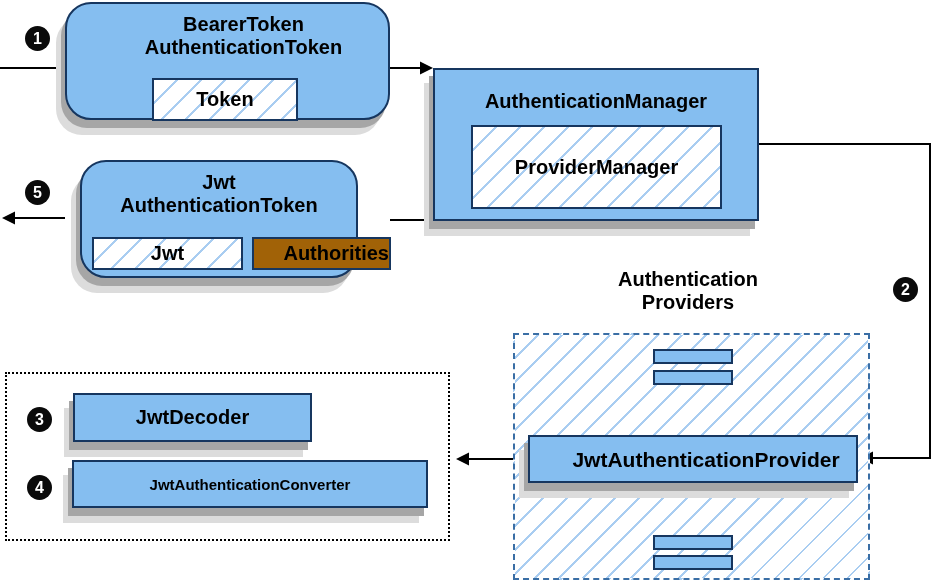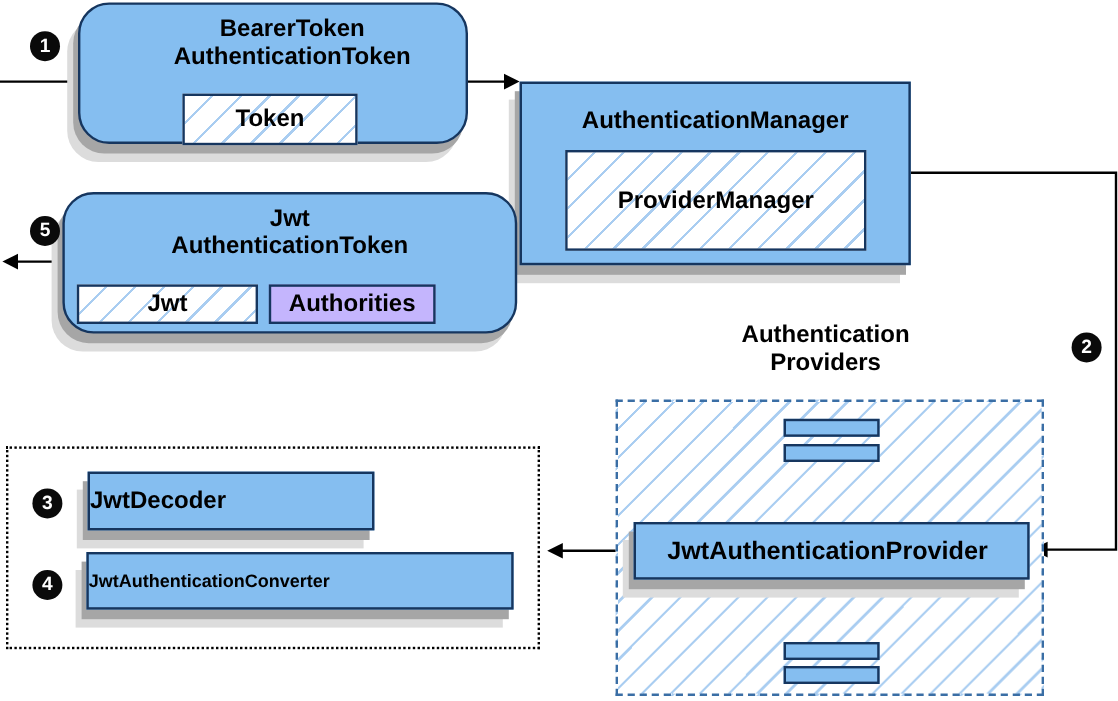--- a/index.html
+++ b/index.html
@@ -39,21 +39,21 @@
     box-sizing: border-box;
     border: 2px solid #16365f;
     display: flex;
     align-items: center;
     justify-content: center;
     font-size: 20px;
   }
   .flex-center {
     display: flex;
     align-items: center;
-    justify-content: flex-start;
+    justify-content: center;
   }
   .bar {
     position: absolute;
     box-sizing: border-box;
     width: 80px;
     height: 15px;
     background: #85bef0;
     border: 2px solid #16365f;
   }
   .step-circle {
@@ -144,29 +144,29 @@
     </div>
   </div>
 
   <div class="box-blue" style="left:433px; top:68px; width:326px; height:153px;">
     <div class="box-title" style="margin-top:20px;">AuthenticationManager</div>
     <div class="inner-white hatch" style="left:36px; top:55px; width:251px; height:84px;">
       <span>ProviderManager</span>
     </div>
   </div>
 
-  <div class="box-blue rounded" style="left:52px; top:160px; width:379px; height:118px;">
+  <div class="box-blue rounded" style="left:80px; top:160px; width:278px; height:118px;">
     <div class="box-title" style="margin-top:9px;">
       <div>Jwt</div>
       <div>AuthenticationToken</div>
     </div>
     <div class="inner-white hatch" style="left:10px; top:75px; width:151px; height:33px;">
       <span>Jwt</span>
     </div>
-    <div class="inner-white" style="left:170px; top:75px; width:139px; height:33px; background:#c4b5fd;">
+    <div class="inner-white" style="left:170px; top:75px; width:139px; height:33px; background:#a16207;justify-content:flex-end;">
       <span>Authorities</span>
     </div>
   </div>
 
   <div class="dotted-group" style="left:5px; top:372px; width:445px; height:169px;"></div>
 
   <div class="box-blue flex-center" style="left:73px; top:393px; width:239px; height:49px;">
     <span class="box-title">JwtDecoder</span>
   </div>
 

